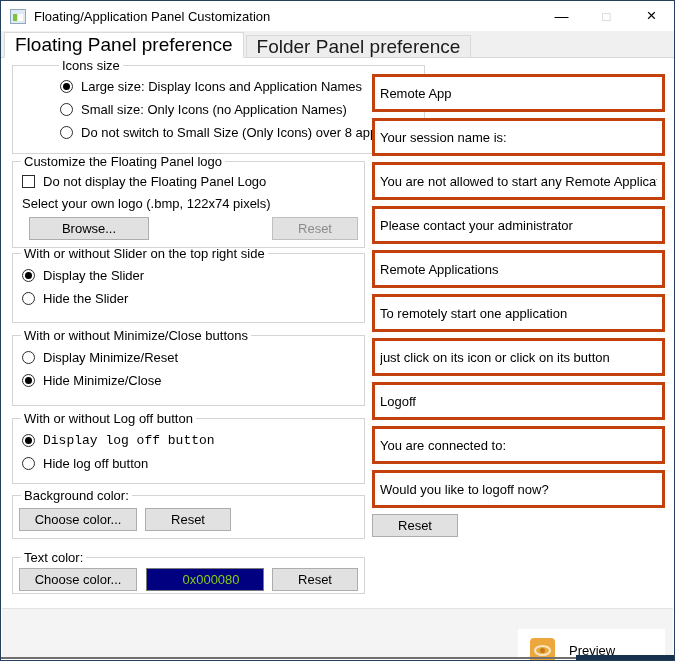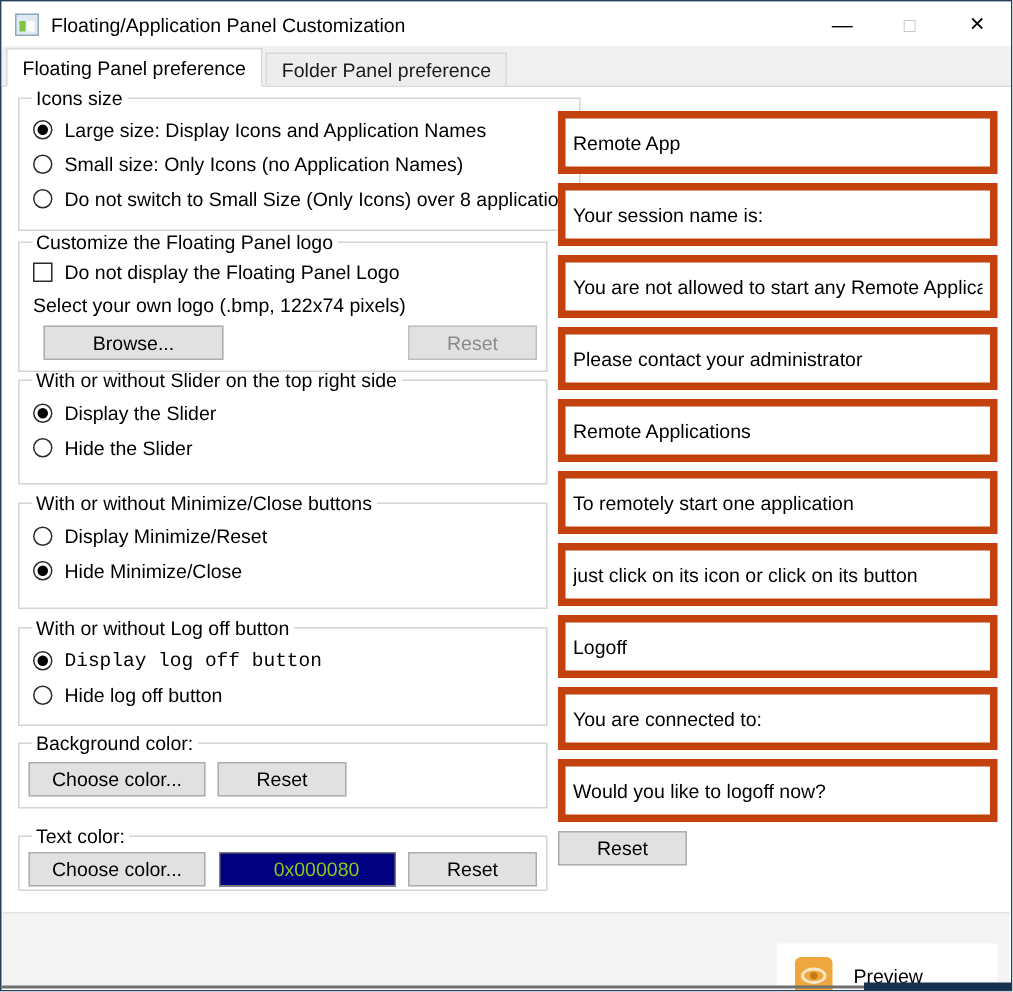--- a/index.html
+++ b/index.html
@@ -12,21 +12,21 @@
   .appicon::before{content:"";position:absolute;left:2px;top:4px;width:4px;height:7px;background:#7fc241;}
   .appicon::after{content:"";position:absolute;left:7px;top:4px;width:5px;height:7px;background:#fdfdfd;}
   .title{margin-left:8px;font-size:13px;color:#000;white-space:nowrap;}
   .winbtns{margin-left:auto;display:flex;height:30px;}
   .winbtn{width:45px;height:30px;display:flex;align-items:center;justify-content:center;font-size:14px;color:#000;}
   .winbtn.max{color:#bdbdbd;font-size:13px;}
   .winbtn.close{font-size:17px;}
 
   
   .tabstrip{height:26px;background:#f0f0f0;border-bottom:1px solid #d9d9d9;display:flex;align-items:flex-end;position:relative;}
-  .tab{display:flex;align-items:center;padding:0 10px;font-size:13px;white-space:nowrap;box-sizing:border-box;margin-top:44px;}
+  .tab{display:flex;align-items:center;padding:0 10px;font-size:19px;white-space:nowrap;box-sizing:border-box;margin-top:44px;}
   .tab.active{height:26px;margin-left:3px;margin-bottom:-1px;background:#fff;border:1px solid #d9d9d9;border-bottom:1px solid #fff;z-index:2;}
   .tab.inactive{height:22px;margin-left:2px;background:#ededed;border:1px solid #d9d9d9;border-bottom:none;color:#1a1a1a;}
 
   
   fieldset{position:absolute;left:11px;width:353px;margin:0;padding:0 0 0 0;border:1px solid #d4d4d4;box-sizing:border-box;background:#fff;}
   legend{font-size:13px;color:#000;margin-left:8px;padding:0 3px;}
   .opt{display:flex;align-items:center;gap:8px;margin:8px 0 0 9px;height:15px;cursor:default;}
   .opt .lbl{font-size:13px;color:#000;white-space:nowrap;}
   .radio{width:13px;height:13px;box-sizing:border-box;border:1px solid #2b2b2b;border-radius:50%;background:#fff;position:relative;flex:0 0 13px;}
   .radio.on::after{content:"";position:absolute;left:2px;top:2px;right:2px;bottom:2px;background:#000;border-radius:50%;}
@@ -41,21 +41,21 @@
 
   .colorrow{display:flex;margin:5px 6px 0 6px;}
   .btn.choose{width:118px;}
   .colorval{width:118px;height:23px;margin-left:9px;box-sizing:border-box;border:1px solid #7a7a7a;display:flex;align-items:center;justify-content:center;font-size:13px;}
   .colorval.bgval{background:#FFFFFF;color:#000;}
   .colorval.txtval{background:#000080;color:#84cc16;padding-left:12px;}
   .colorrow .btn.reset-sm{margin-left:8px;}
 
   
   .msgcol{position:absolute;left:371px;top:73px;width:293px;}
-  input.msg{display:block;width:100%;height:22px;margin:0 0 6px 0;box-sizing:border-box;border:5px solid #c2410c;padding:16px 5px;font-family:"Liberation Sans",sans-serif;font-size:13px;color:#000;background:#fff;}
+  input.msg{display:block;width:100%;height:22px;margin:0 0 6px 0;box-sizing:border-box;border:3px solid #c2410c;padding:16px 5px;font-family:"Liberation Sans",sans-serif;font-size:13px;color:#000;background:#fff;}
   .btn.msg-reset{width:86px;margin-top:2px;}
 
   
   .footer{position:absolute;left:1px;right:1px;top:607px;height:49px;background:#f4f4f4;border-top:1px solid #e3e3e3;}
   .preview-btn{position:absolute;right:8px;top:20px;width:147px;height:42px;background:#fff;display:flex;align-items:center;cursor:default;}
   .eyeicon{width:25px;height:25px;margin-left:12px;background:#eda73d;border-radius:4px;position:relative;flex:0 0 25px;}
   .eyeicon::before{content:"";position:absolute;left:4px;right:4px;top:7px;bottom:7px;border:2px solid #f7e7c8;border-radius:50%;box-sizing:border-box;}
   .eyeicon::after{content:"";position:absolute;left:10px;top:10px;width:5px;height:5px;background:#c27b14;border-radius:50%;}
   .preview-lbl{margin-left:14px;font-size:13px;color:#000;}
 
@@ -81,21 +81,21 @@
           <span>×</span>
         </div>
     </div>
   </div>
 
   <div class="tabstrip">
     <div class="tab active">Floating Panel preference</div>
     <div class="tab inactive">Folder Panel preference</div>
   </div>
 
-  <fieldset style="top:57px;height:96px;">
+  <fieldset style="top:57px;height:96px;padding-left:38px;">
     <legend>Icons size</legend>
     <div class="opt" style="margin-top:6px;">
       <span class="radio on"></span>
       <span class="lbl">Large size: Display Icons and Application Names</span>
     </div>
     <div class="opt">
       <span class="radio"></span>
       <span class="lbl">Small size: Only Icons (no Application Names)</span>
     </div>
     <div class="opt">

